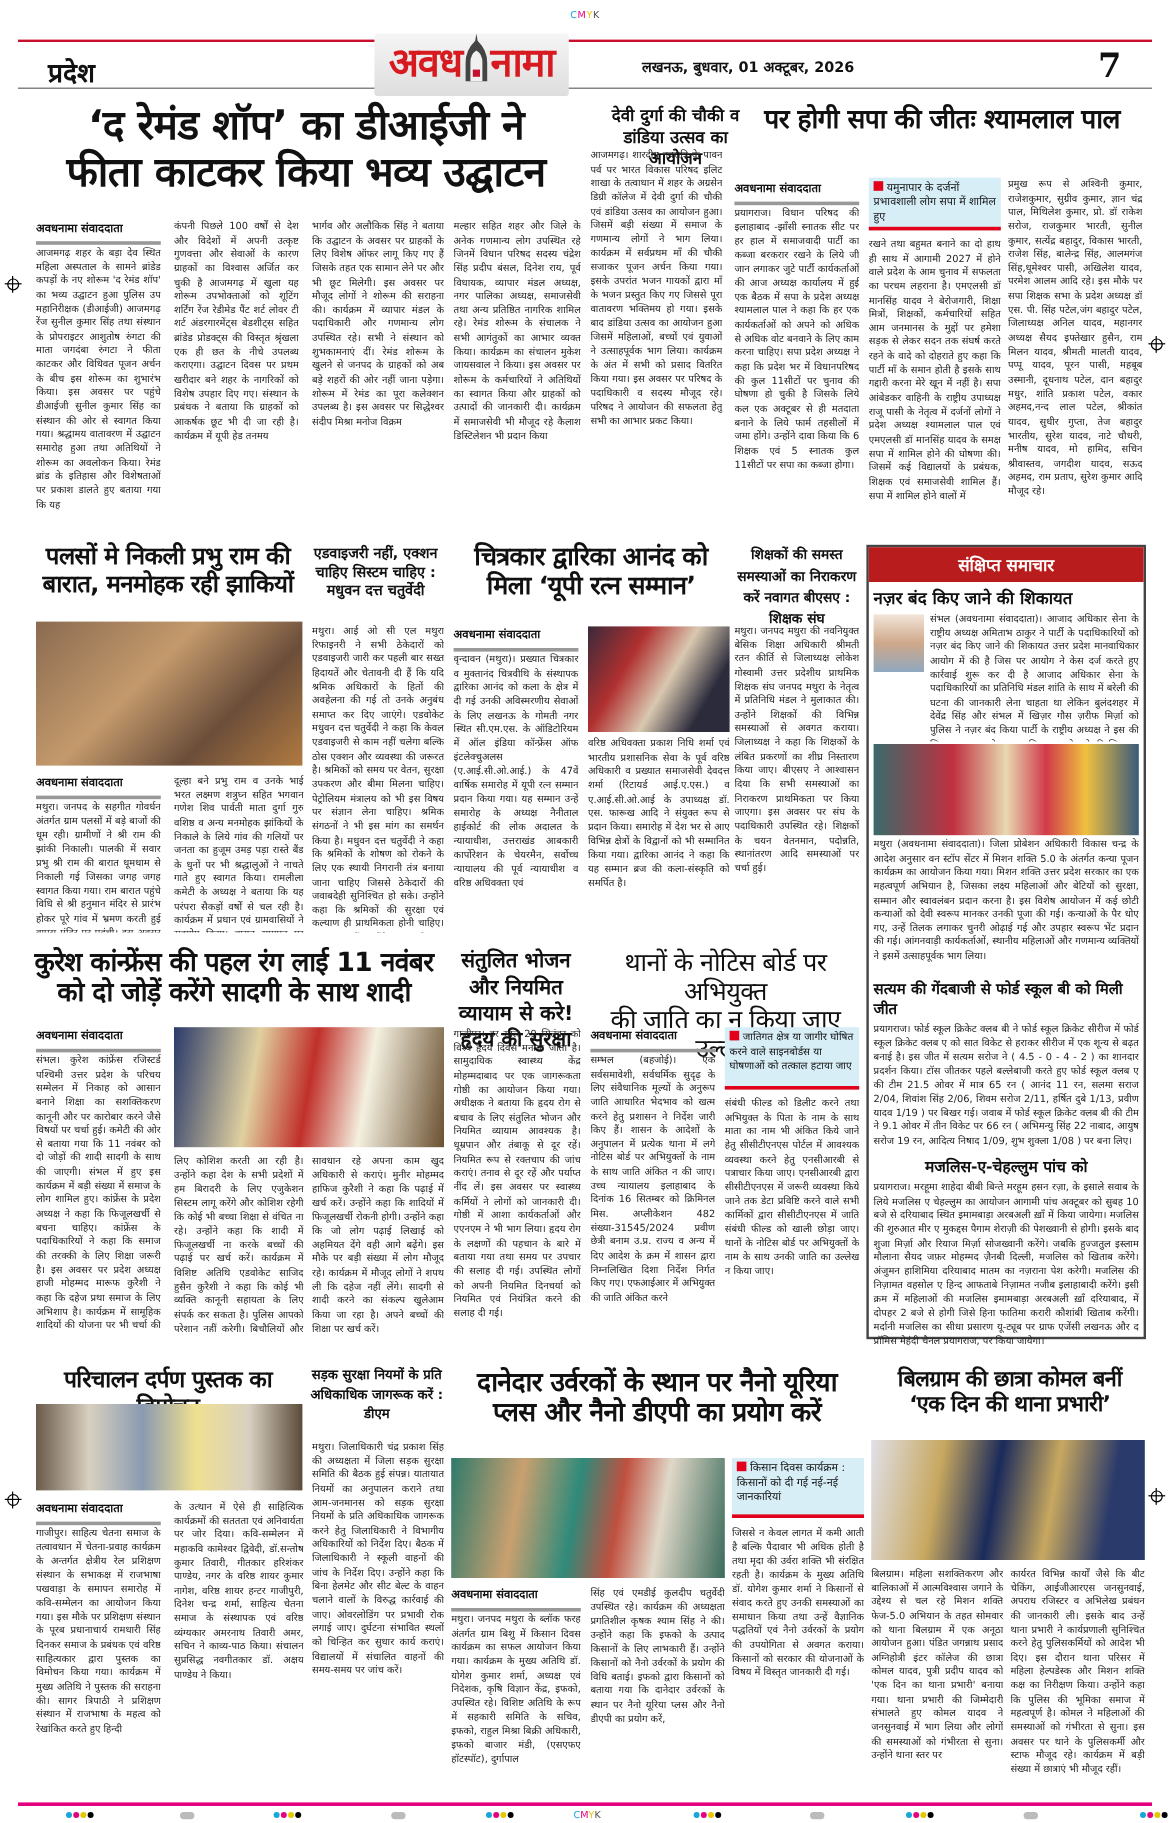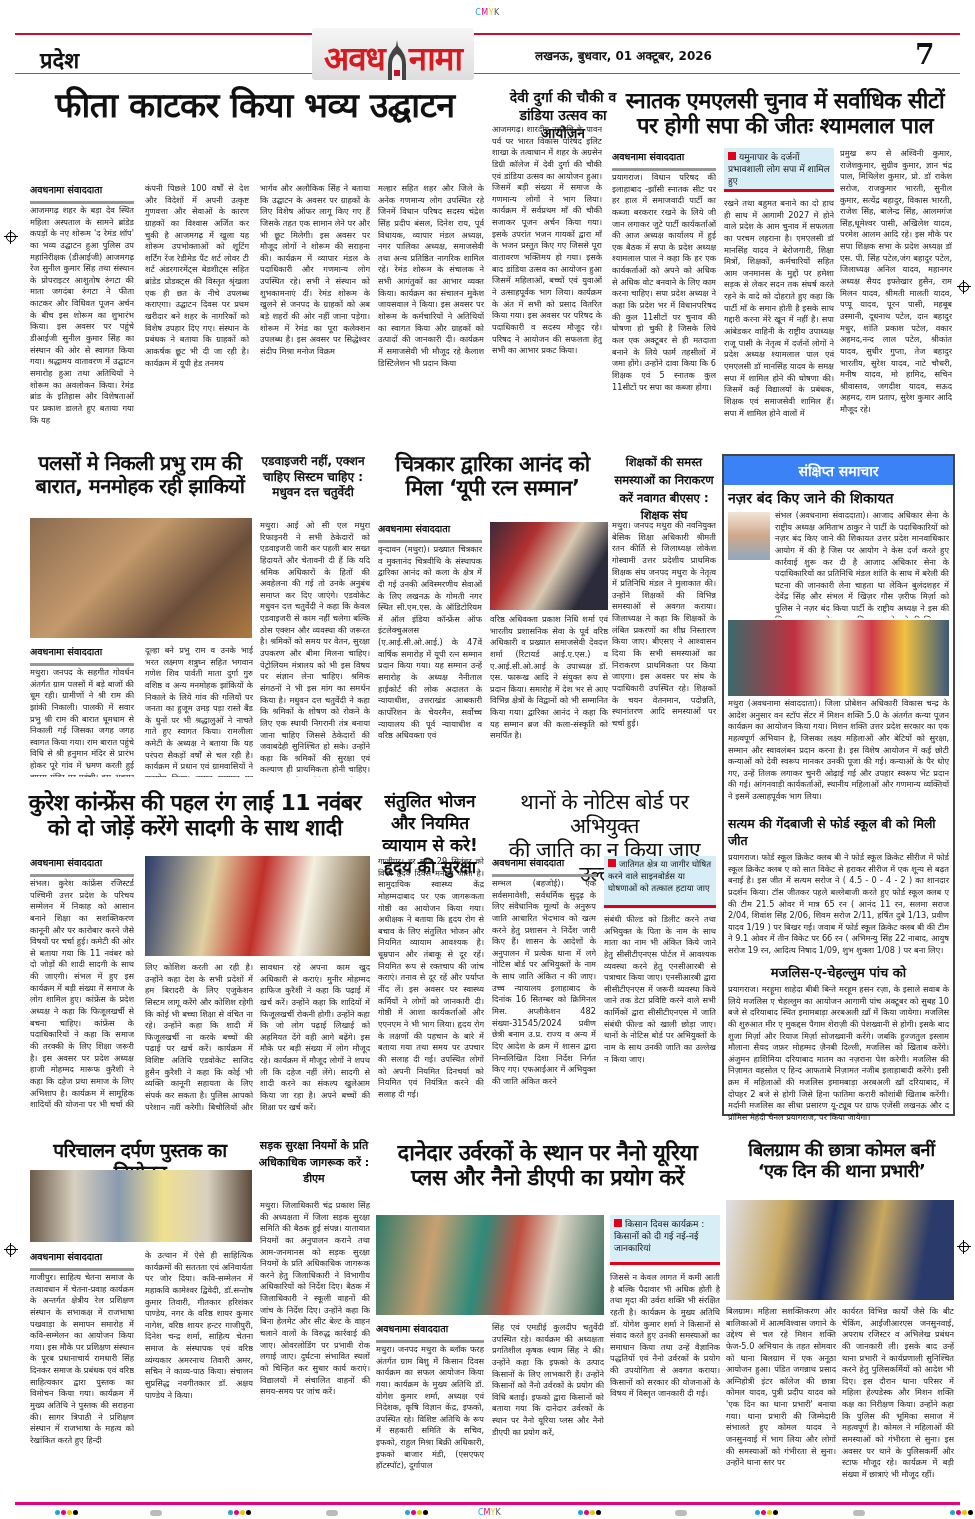--- a/index.html
+++ b/index.html
@@ -4,35 +4,35 @@
 <style>
   * { box-sizing: border-box; margin: 0; padding: 0; }
   html, body { width: 975px; height: 1519px; background: #fff; overflow: hidden; }
   body { position: relative; font-family: "DejaVu Sans", sans-serif; color: #111; }
   .abs { position: absolute; }
   .cmyk-top { left: 0; width: 975px; top: 8px; text-align: center; font-size: 8px; color: #555; letter-spacing: 0.5px; }
   .cmyk-top .c { color: #18a7d9; } .cmyk-top .m { color: #e5007e; } .cmyk-top .y { color: #e5c800; }
   .hdr-line { left: 15px; width: 945px; height: 2px; background: #c8102e; }
   .hdr-line2 { left: 15px; width: 945px; height: 1px; background: #666; }
   .section-label { left: 40px; top: 44px; font-size: 22px; font-weight: bold; font-family: "DejaVu Serif", serif; }
-  .masthead { left: 312px; top: 28px; width: 162px; height: 52px; background: linear-gradient(#f5f5f5,#dedede); border-radius: 3px; display: flex; align-items: flex-end; justify-content: center; }
+  .masthead { left: 312px; top: 28px; width: 162px; height: 52px; background: linear-gradient(#f5f5f5,#dedede); border-radius: 3px; display: flex; align-items: flex-start; justify-content: center; }
   .masthead span { font-size: 33px; font-weight: 900; color: #d71920; font-family: "DejaVu Sans", sans-serif; letter-spacing: -1px; }
   .masthead .dome { display: inline-block; width: 22px; height: 40px; margin: 0 1px; position: relative; }
   .dateline { left: 535px; top: 47px; font-size: 12px; font-weight: bold; }
   .pageno { left: 915px; top: 38px; font-size: 28px; font-weight: bold; font-family: "DejaVu Serif", serif; }
 
   .headline { font-weight: 900; font-family: "DejaVu Sans", sans-serif; text-align: center; line-height: 1.15; color: #111; letter-spacing: -0.5px; }
   .subhead { font-weight: bold; text-align: center; line-height: 1.3; color: #111; }
   .byline { font-size: 9.5px; font-weight: bold; border-bottom: 3px solid #999; padding-bottom: 5px; }
   .body { font-size: 8.2px; line-height: 1.42; text-align: justify; color: #222; overflow: hidden; }
   .photo { background: #7b7b7b; overflow: hidden; }
   .highlight { background: #d7eef7; border-bottom: 3px solid #e2001a; padding: 5px 6px; font-size: 10px; line-height: 1.45; }
   .highlight .sq { display: inline-block; width: 8px; height: 8px; background: #e2001a; margin-right: 3px; }
   .brief-box { border: 2px solid #444; background: #fff; }
-  .brief-title { background: #3b82f6; color: #fff; text-align: center; font-weight: bold; font-size: 14px; padding: 5px 0; }
+  .brief-title { background: #b91c1c; color: #fff; text-align: center; font-weight: bold; font-size: 14px; padding: 5px 0; }
   .brief-h { font-weight: 900; font-size: 14px; padding: 3px 4px; }
   .reg { width: 14px; height: 14px; }
   .reg::before { content: ""; position: absolute; left: 6px; top: 0; width: 1px; height: 14px; background: #000; }
   .reg::after { content: ""; position: absolute; left: 0; top: 6px; width: 14px; height: 1px; background: #000; }
   .reg i { position: absolute; left: 2px; top: 2px; width: 10px; height: 10px; border: 1px solid #000; border-radius: 50%; }
   .foot-line { left: 15px; width: 945px; top: 1502px; height: 3px; background: #e5007e; }
   .dots { top: 1510px; display: flex; gap: 1px; }
   .dots b { width: 5px; height: 5px; border-radius: 50%; display: inline-block; }
   .gray-dot { top: 1510px; width: 12px; height: 6px; border-radius: 3px; background: #bbb; }
 </style>
@@ -53,33 +53,33 @@
     <path d="M6 40 L6 24 Q6 17 11 14 Q16 17 16 24 L16 40 Z" fill="#f0f0f0"></path>
     <rect x="8" y="30" width="6" height="6" fill="#c8102e"></rect>
   </svg>
   <span>नामा</span>
 </div>
 
 <div class="abs dateline">लखनऊ, बुधवार, 01 अक्टूबर, 2026</div>
 <div class="abs pageno">7</div>
 
 <div class="abs headline" style="left:30px; top:86px; width:450px; font-size:34px;">
+  <div>‘द रेमंड शॉप’ का डीआईजी ने</div>
   <div>फीता काटकर किया भव्य उद्घाटन</div>
 </div>
 <div class="abs byline" style="left:30px; top:183px; width:104px;">अवधनामा संवाददाता</div>
 <div class="abs body" style="left:30px; top:205px; width:104px; height:238px;">आजमगढ़ शहर के बड़ा देव स्थित महिला अस्पताल के सामने ब्रांडेड कपड़ों के नए शोरूम 'द रेमंड शॉप' का भव्य उद्घाटन हुआ पुलिस उप महानिरीक्षक (डीआईजी) आजमगढ़ रेंज सुनील कुमार सिंह तथा संस्थान के प्रोपराइटर आशुतोष रुंगटा की माता जगदंबा रुंगटा ने फीता काटकर और विधिवत पूजन अर्चन के बीच इस शोरूम का शुभारंभ किया। इस अवसर पर पहुंचे डीआईजी सुनील कुमार सिंह का संस्थान की ओर से स्वागत किया गया। श्रद्धामय वातावरण में उद्घाटन समारोह हुआ तथा अतिथियों ने शोरूम का अवलोकन किया। रेमंड ब्रांड के इतिहास और विशेषताओं पर प्रकाश डालते हुए बताया गया कि यह</div>
 <div class="abs body" style="left:145px; top:183px; width:104px; height:260px;">कंपनी पिछले 100 वर्षों से देश और विदेशों में अपनी उत्कृष्ट गुणवत्ता और सेवाओं के कारण ग्राहकों का विश्वास अर्जित कर चुकी है आजमगढ़ में खुला यह शोरूम उपभोक्ताओं को शूटिंग शर्टिंग रेंज रेडीमेड पैंट शर्ट लोवर टी शर्ट अंडरगारमेंट्स बेडशीट्स सहित ब्रांडेड प्रोडक्ट्स की विस्तृत श्रृंखला एक ही छत के नीचे उपलब्ध कराएगा। उद्घाटन दिवस पर प्रथम खरीदार बने शहर के नागरिकों को विशेष उपहार दिए गए। संस्थान के प्रबंधक ने बताया कि ग्राहकों को आकर्षक छूट भी दी जा रही है। कार्यक्रम में यूपी हेड तनमय</div>
 <div class="abs body" style="left:260px; top:183px; width:110px; height:260px;">भार्गव और अलौकिक सिंह ने बताया कि उद्घाटन के अवसर पर ग्राहकों के लिए विशेष ऑफर लागू किए गए हैं जिसके तहत एक सामान लेने पर और भी छूट मिलेगी। इस अवसर पर मौजूद लोगों ने शोरूम की सराहना की। कार्यक्रम में व्यापार मंडल के पदाधिकारी और गणमान्य लोग उपस्थित रहे। सभी ने संस्थान को शुभकामनाएं दीं। रेमंड शोरूम के खुलने से जनपद के ग्राहकों को अब बड़े शहरों की ओर नहीं जाना पड़ेगा। शोरूम में रेमंड का पूरा कलेक्शन उपलब्ध है। इस अवसर पर सिद्धेश्वर संदीप मिश्रा मनोज विक्रम</div>
 <div class="abs body" style="left:378px; top:183px; width:106px; height:260px;">मल्हार सहित शहर और जिले के अनेक गणमान्य लोग उपस्थित रहे जिनमें विधान परिषद सदस्य चंद्रेश सिंह प्रदीप बंसल, दिनेश राय, पूर्व विधायक, व्यापार मंडल अध्यक्ष, नगर पालिका अध्यक्ष, समाजसेवी तथा अन्य प्रतिष्ठित नागरिक शामिल रहे। रेमंड शोरूम के संचालक ने सभी आगंतुकों का आभार व्यक्त किया। कार्यक्रम का संचालन मुकेश जायसवाल ने किया। इस अवसर पर शोरूम के कर्मचारियों ने अतिथियों का स्वागत किया और ग्राहकों को उत्पादों की जानकारी दी। कार्यक्रम में समाजसेवी भी मौजूद रहे कैलाश डिस्टिलेशन भी प्रदान किया</div>
 
 <div class="abs subhead" style="left:508px; top:88px; width:110px; font-size:14px;">देवी दुर्गा की चौकी व डांडिया उत्सव का आयोजन</div>
 <div class="abs body" style="left:492px; top:124px; width:110px; height:318px;">आजमगढ़। शारदीय नवरात्रि के पावन पर्व पर भारत विकास परिषद इलिट शाखा के तत्वाधान में शहर के अग्रसेन डिग्री कॉलेज में देवी दुर्गा की चौकी एवं डांडिया उत्सव का आयोजन हुआ। जिसमें बड़ी संख्या में समाज के गणमान्य लोगों ने भाग लिया। कार्यक्रम में सर्वप्रथम माँ की चौकी सजाकर पूजन अर्चन किया गया। इसके उपरांत भजन गायकों द्वारा माँ के भजन प्रस्तुत किए गए जिससे पूरा वातावरण भक्तिमय हो गया। इसके बाद डांडिया उत्सव का आयोजन हुआ जिसमें महिलाओं, बच्चों एवं युवाओं ने उत्साहपूर्वक भाग लिया। कार्यक्रम के अंत में सभी को प्रसाद वितरित किया गया। इस अवसर पर परिषद के पदाधिकारी व सदस्य मौजूद रहे। परिषद ने आयोजन की सफलता हेतु सभी का आभार प्रकट किया।</div>
 
 <div class="abs headline" style="left:610px; top:88px; width:350px; font-size:22px;">
-  <div>स्नातक एमएलसी चुनाव में सर्वाधिक सीटों</div>
   <div>पर होगी सपा की जीतः श्यामलाल पाल</div>
 </div>
 <div class="abs byline" style="left:612px; top:150px; width:104px;">अवधनामा संवाददाता</div>
 <div class="abs body" style="left:612px; top:172px; width:104px; height:270px;">प्रयागराज। विधान परिषद की इलाहाबाद -झाँसी स्नातक सीट पर हर हाल में समाजवादी पार्टी का कब्जा बरकरार रखने के लिये जी जान लगाकर जुटे पार्टी कार्यकर्ताओं की आज अध्यक्ष कार्यालय में हुई एक बैठक में सपा के प्रदेश अध्यक्ष श्यामलाल पाल ने कहा कि हर एक कार्यकर्ताओं को अपने को अधिक से अधिक वोट बनवाने के लिए काम करना चाहिए। सपा प्रदेश अध्यक्ष ने कहा कि प्रदेश भर में विधानपरिषद की कुल 11सीटों पर चुनाव की घोषणा हो चुकी है जिसके लिये कल एक अक्टूबर से ही मतदाता बनाने के लिये फार्म तहसीलों में जमा होंगे। उन्होंने दावा किया कि 6 शिक्षक एवं 5 स्नातक कुल 11सीटों पर सपा का कब्जा होगा।</div>
 <div class="abs highlight" style="left:724px; top:148px; width:110px; height:44px; font-size:9px; line-height:1.35; padding:3px 4px;"><span class="sq"></span><span>यमुनापार के दर्जनों प्रभावशाली लोग सपा में शामिल हुए</span></div>
 <div class="abs body" style="left:724px; top:198px; width:110px; height:244px;">रखने तथा बहुमत बनाने का दो हाथ ही साथ में आगामी 2027 में होने वाले प्रदेश के आम चुनाव में सफलता का परचम लहराना है। एमएलसी डॉ मानसिंह यादव ने बेरोजगारी, शिक्षा मित्रों, शिक्षकों, कर्मचारियों सहित आम जनमानस के मुद्दों पर हमेशा सड़क से लेकर सदन तक संघर्ष करते रहने के वादे को दोहराते हुए कहा कि पार्टी माँ के समान होती है इसके साथ गद्दारी करना मेरे खून में नहीं है। सपा आंबेडकर वाहिनी के राष्ट्रीय उपाध्यक्ष राजू पासी के नेतृत्व में दर्जनों लोगों ने प्रदेश अध्यक्ष श्यामलाल पाल एवं एमएलसी डॉ मानसिंह यादव के समक्ष सपा में शामिल होने की घोषणा की। जिसमें कई विद्यालयों के प्रबंधक, शिक्षक एवं समाजसेवी शामिल हैं। सपा में शामिल होने वालों में</div>
 <div class="abs body" style="left:840px; top:148px; width:112px; height:294px;">प्रमुख रूप से अश्विनी कुमार, राजेशकुमार, सुग्रीव कुमार, ज्ञान चंद्र पाल, मिथिलेश कुमार, प्रो. डॉ राकेश सरोज, राजकुमार भारती, सुनील कुमार, सत्येंद्र बहादुर, विकास भारती, राजेश सिंह, बालेन्द्र सिंह, आलमगंज सिंह,धूमेश्वर पासी, अखिलेश यादव, परमेश आलम आदि रहे। इस मौके पर सपा शिक्षक सभा के प्रदेश अध्यक्ष डॉ एस. पी. सिंह पटेल,जंग बहादुर पटेल, जिलाध्यक्ष अनिल यादव, महानगर अध्यक्ष सैयद इफ्तेखार हुसैन, राम मिलन यादव, श्रीमती मालती यादव, पप्पू यादव, पूरन पासी, महबूब उस्मानी, दूधनाथ पटेल, दान बहादुर मधुर, शांति प्रकाश पटेल, वकार अहमद,नन्द लाल पटेल, श्रीकांत यादव, सुधीर गुप्ता, तेज बहादुर भारतीय, सुरेश यादव, नाटे चौधरी, मनीष यादव, मो हामिद, सचिन श्रीवास्तव, जगदीश यादव, सऊद अहमद, राम प्रताप, सुरेश कुमार आदि मौजूद रहे।</div>
 
 <div class="abs headline" style="left:25px; top:452px; width:230px; font-size:20px;">
   <div>पलसों मे निकली प्रभु राम की</div>

